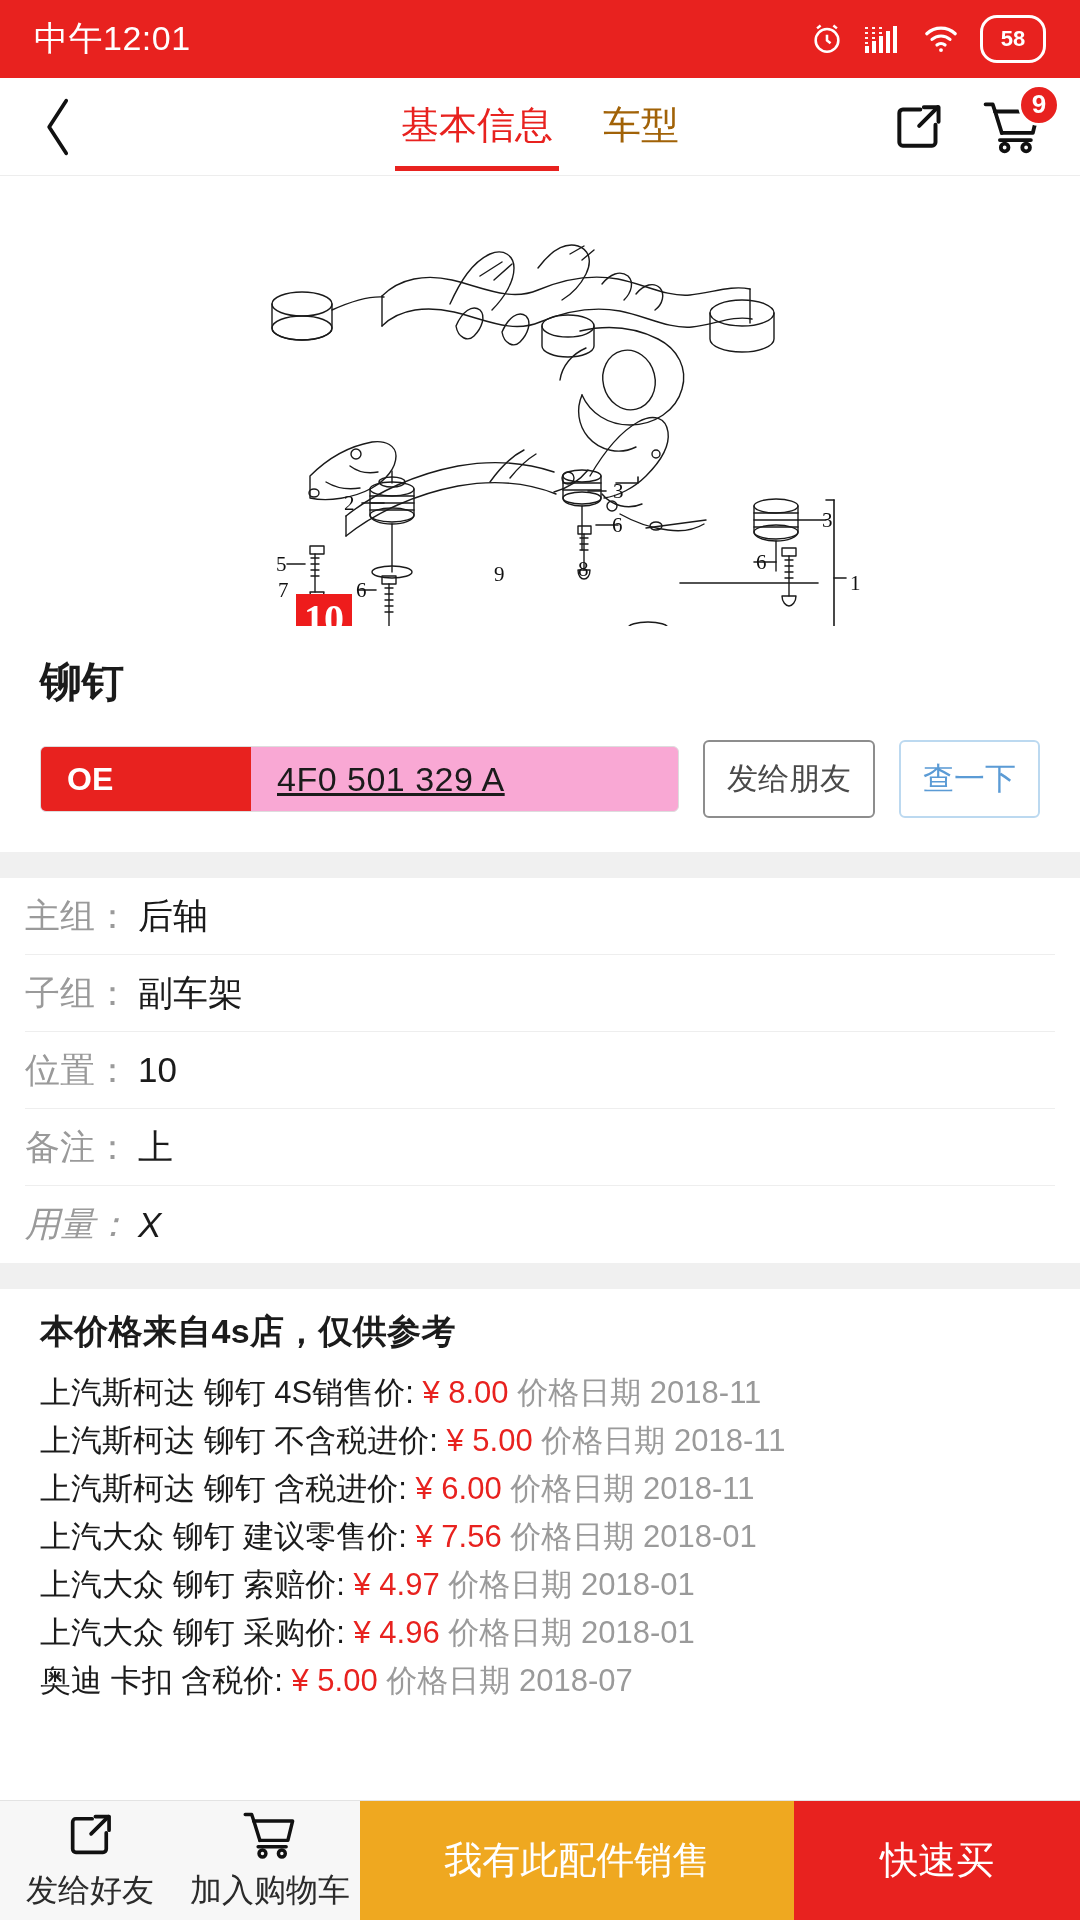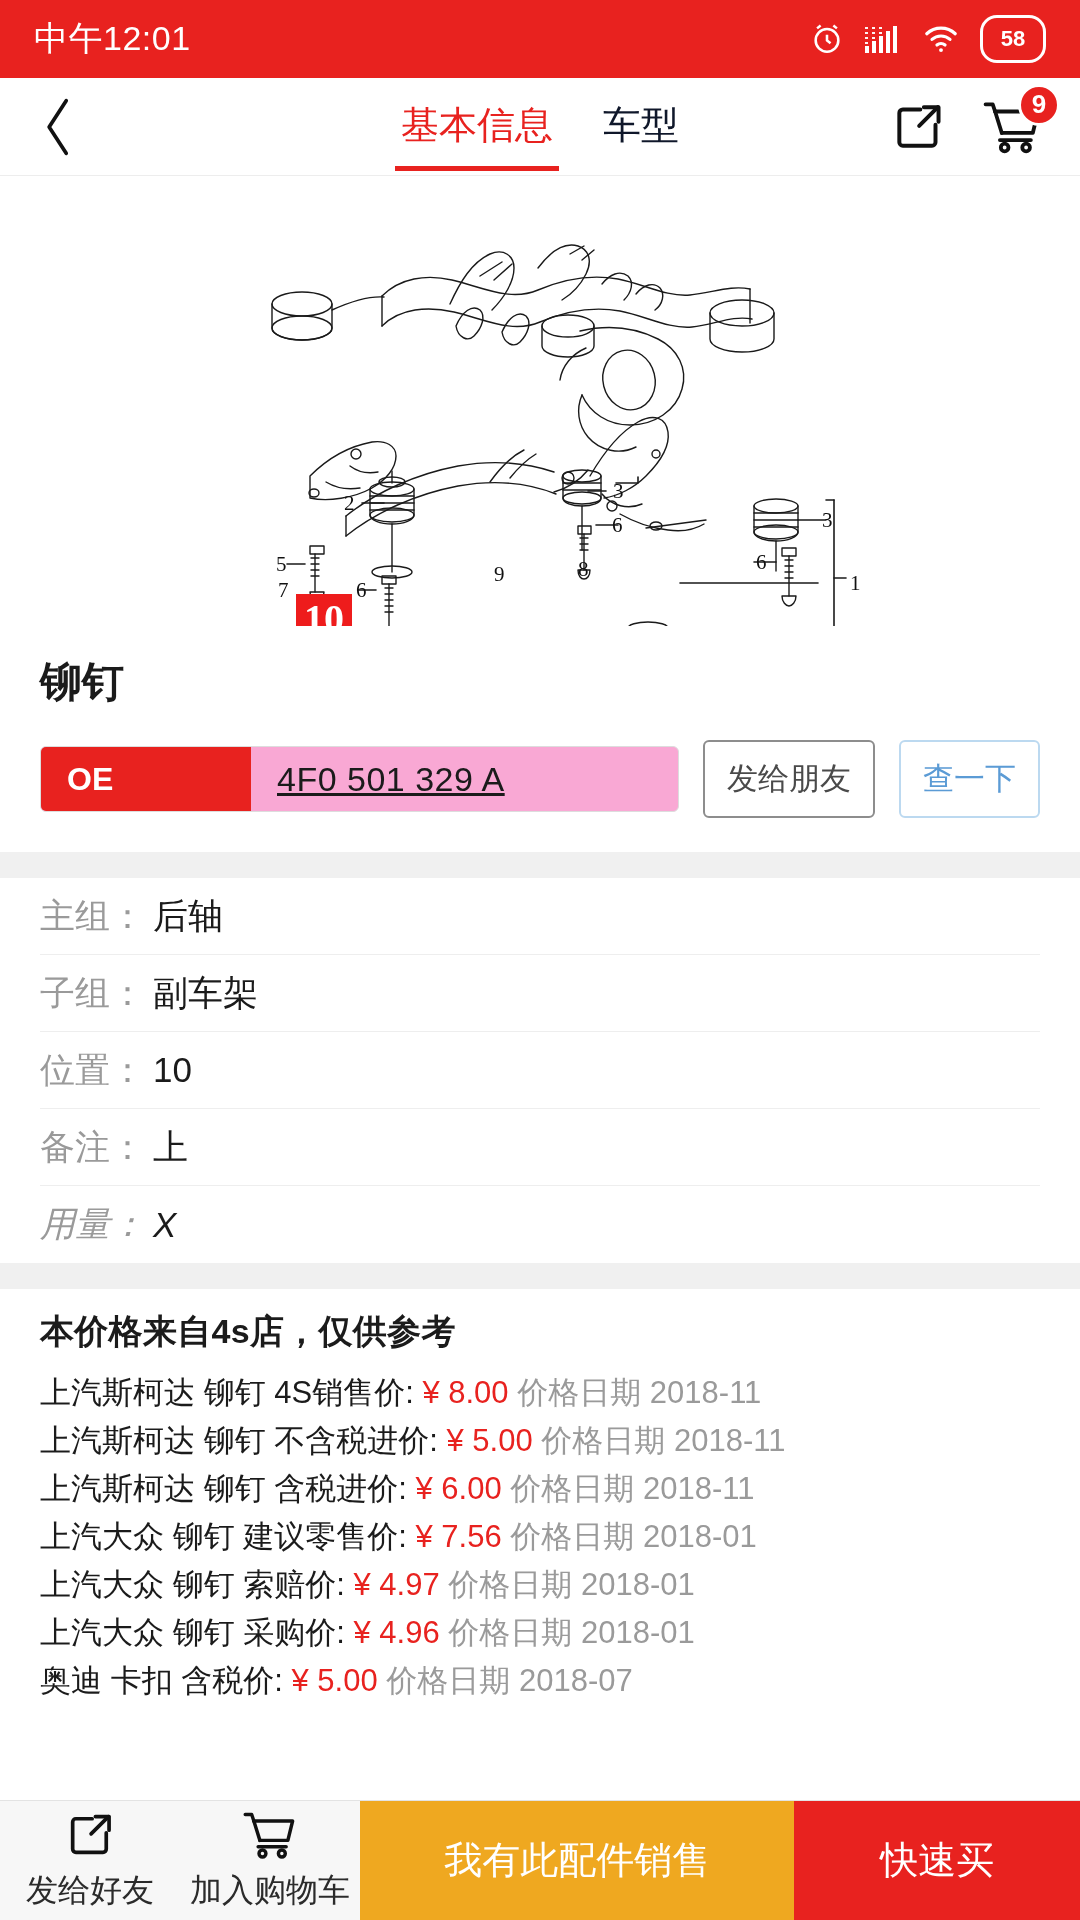--- a/index.html
+++ b/index.html
@@ -36,21 +36,21 @@
     width:120px; display:flex; align-items:center; justify-content:center;
     height:100%;
   }
   .nav-tabs{
     position:absolute; left:0; right:0; top:0; bottom:0;
     display:flex; align-items:center; justify-content:center; gap:38px;
     pointer-events:none;
   }
   .nav-tabs > div{ pointer-events:auto; }
   .tab{
-    font-size:38px; color:#0f172a; position:relative;
+    font-size:38px; color:#a16207; position:relative;
     padding:18px 6px 20px;
   }
   .tab.active{ color:#E8221F; }
   .tab.active:after{
     content:""; position:absolute; left:0; right:0; bottom:0;
     height:5px; background:#E8221F;
   }
   .nav-right{
     margin-left:auto; display:flex; align-items:center; gap:36px;
     padding-right:36px; height:100%;
@@ -95,21 +95,21 @@
   .btn-outline{
     height:78px; border:2px solid #8d8d8d; border-radius:6px; background:#fff;
     color:#4a4a4a; font-size:31px; padding:0 22px;
     display:flex; align-items:center; justify-content:center;
     font-family:"Liberation Sans",sans-serif;
   }
   .btn-outline.blue{ border-color:#bcd9f0; color:#5b9bd5; }
 
   
   .gap{ height:26px; background:#f0f0f0; }
-  .spec-list{ background:#fff; padding:0 40px; }
+  .spec-list{ background:#fff; padding:0 25px; }
   .spec-row{
     height:77px; display:flex; align-items:center;
     border-bottom:1px solid #eeeeee; font-size:35px;
   }
   .spec-row:last-child{ border-bottom:none;font-style:italic; }
   .spec-key{ color:#9a9a9a; }
   .spec-val{ color:#1b1b1b; margin-left:8px; }
 
   
   .price-sec{ background:#fff; padding:20px 40px 0; }

